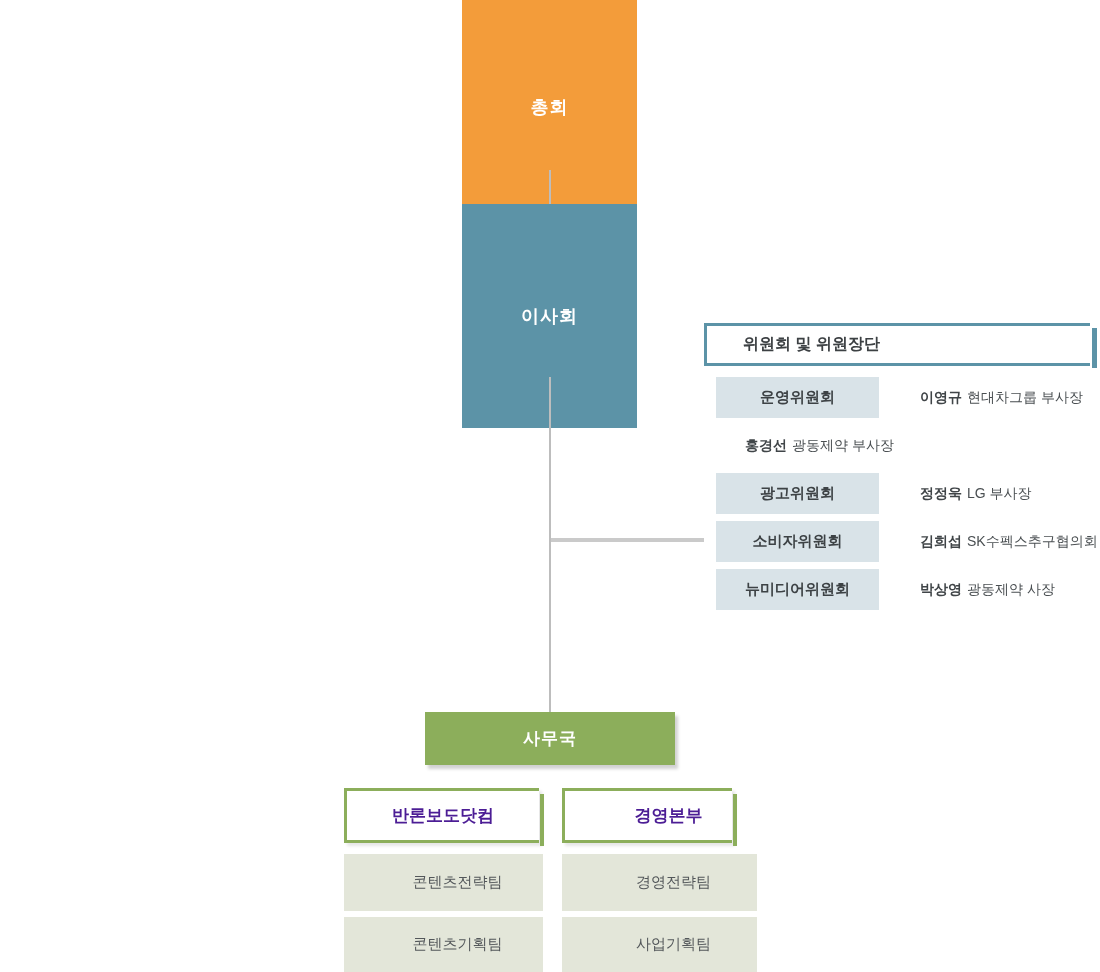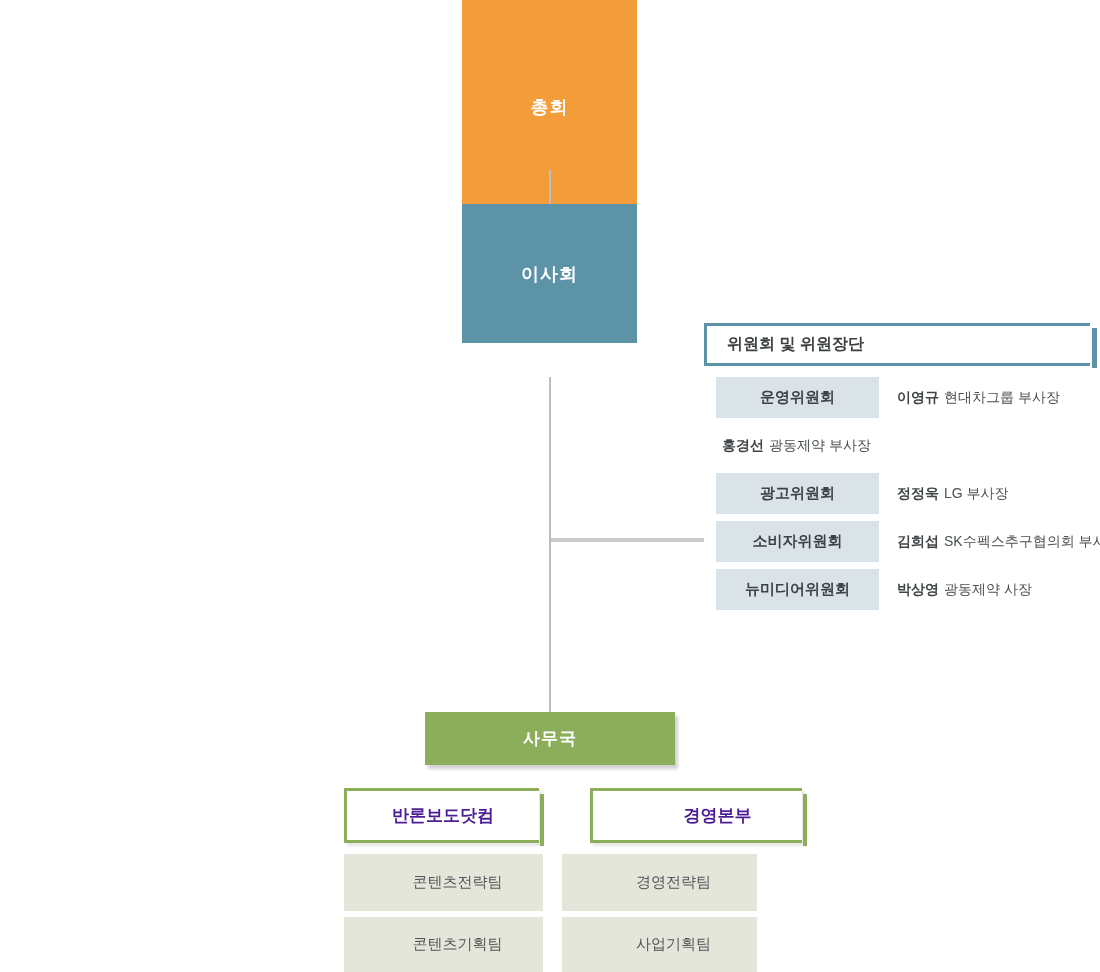--- a/index.html
+++ b/index.html
@@ -11,75 +11,75 @@
     overflow:hidden;
   }
   .abs{position:absolute;box-sizing:border-box;}
 
   
   .big-node{
     display:flex;align-items:center;justify-content:center;
     color:#ffffff;font-weight:700;font-size:18px;letter-spacing:1px;
   }
   #node-assembly{left:462px;top:0;width:175px;height:214px;background:var(--orange,#F39C3A);}
-  #node-board{left:462px;top:204px;width:175px;height:139px;background:var(--teal,#5C93A7);}
+  #node-board{left:462px;top:204px;width:175px;height:224px;background:var(--teal,#5C93A7);}
   #node-secretariat{
     left:425px;top:712px;width:250px;height:53px;
     background:var(--green,#8CAE5B);
     box-shadow:3px 4px 3px rgba(0,0,0,0.18);
     font-size:17px;
   }
 
   
   .vline{width:2px;background:#bdbdbd;}
   #vline-1{left:549px;top:170px;height:34px;}
   #vline-2{left:549px;top:377px;height:335px;}
   #hline-committee{left:551px;top:538px;width:153px;height:4px;background:#cacaca;}
 
   
   #committee-header{
     left:704px;top:323px;width:386px;height:43px;
     background:#ffffff;
     border:3px solid var(--teal,#5C93A7);border-right:none;
     display:flex;align-items:center;
-    padding-left:20px;
+    padding-left:36px;
     font-weight:700;font-size:16px;color:#3c4043;
   }
   #committee-header::after{
     content:"";position:absolute;top:2px;right:-7px;width:5px;height:calc(100% + 3px);
     background:var(--teal,#5C93A7);
   }
   #committee-list{
     left:704px;top:377px;
     display:flex;flex-direction:column;gap:7px;
   }
   .c-row{display:flex;align-items:center;height:41px;}
   .c-tag{
     width:163px;height:41px;flex:0 0 163px;
     background:var(--committee_item_bg,#D9E3E8);
     display:flex;align-items:center;justify-content:center;
     font-weight:700;font-size:15px;color:#3d4245;margin-left:12px;
   }
   .c-person{margin-left:18px;font-size:14px;color:#4a4f52;white-space:nowrap;}
-  .c-chair-name{font-weight:700;color:#404548;margin-right:5px;}
+  .c-chair-name{font-weight:700;color:#404548;margin-right:5px;margin-left:23px;}
 
   
   .dept-header{
     background:#ffffff;
     border:3px solid var(--green,#8CAE5B);border-right:none;
     display:flex;align-items:center;justify-content:center;
     font-weight:700;font-size:17px;color:#4c1d95;
     box-shadow:3px 3px 3px rgba(0,0,0,0.10);
   }
   .dept-header::after{
     content:"";position:absolute;top:3px;right:-5px;width:4px;height:calc(100% + 3px);
     background:var(--green,#8CAE5B);
   }
   #dept-banron{left:344px;top:788px;width:195px;height:55px;}
-  #dept-mgmt{left:590px;top:788px;width:212px;height:55px;padding-left:40px;}
+  #dept-mgmt{left:562px;top:788px;width:170px;height:55px;padding-left:40px;}
 
   
   .team-box{
     background:var(--team_bg,#E3E6D9);
     display:flex;align-items:center;justify-content:center;
     font-size:15px;color:#53575a;padding-left:28px;
   }
   #team-0-0{left:344px;top:854px;width:199px;height:57px;}
   #team-0-1{left:344px;top:917px;width:199px;height:55px;}
   #team-1-0{left:562px;top:854px;width:195px;height:57px;}

